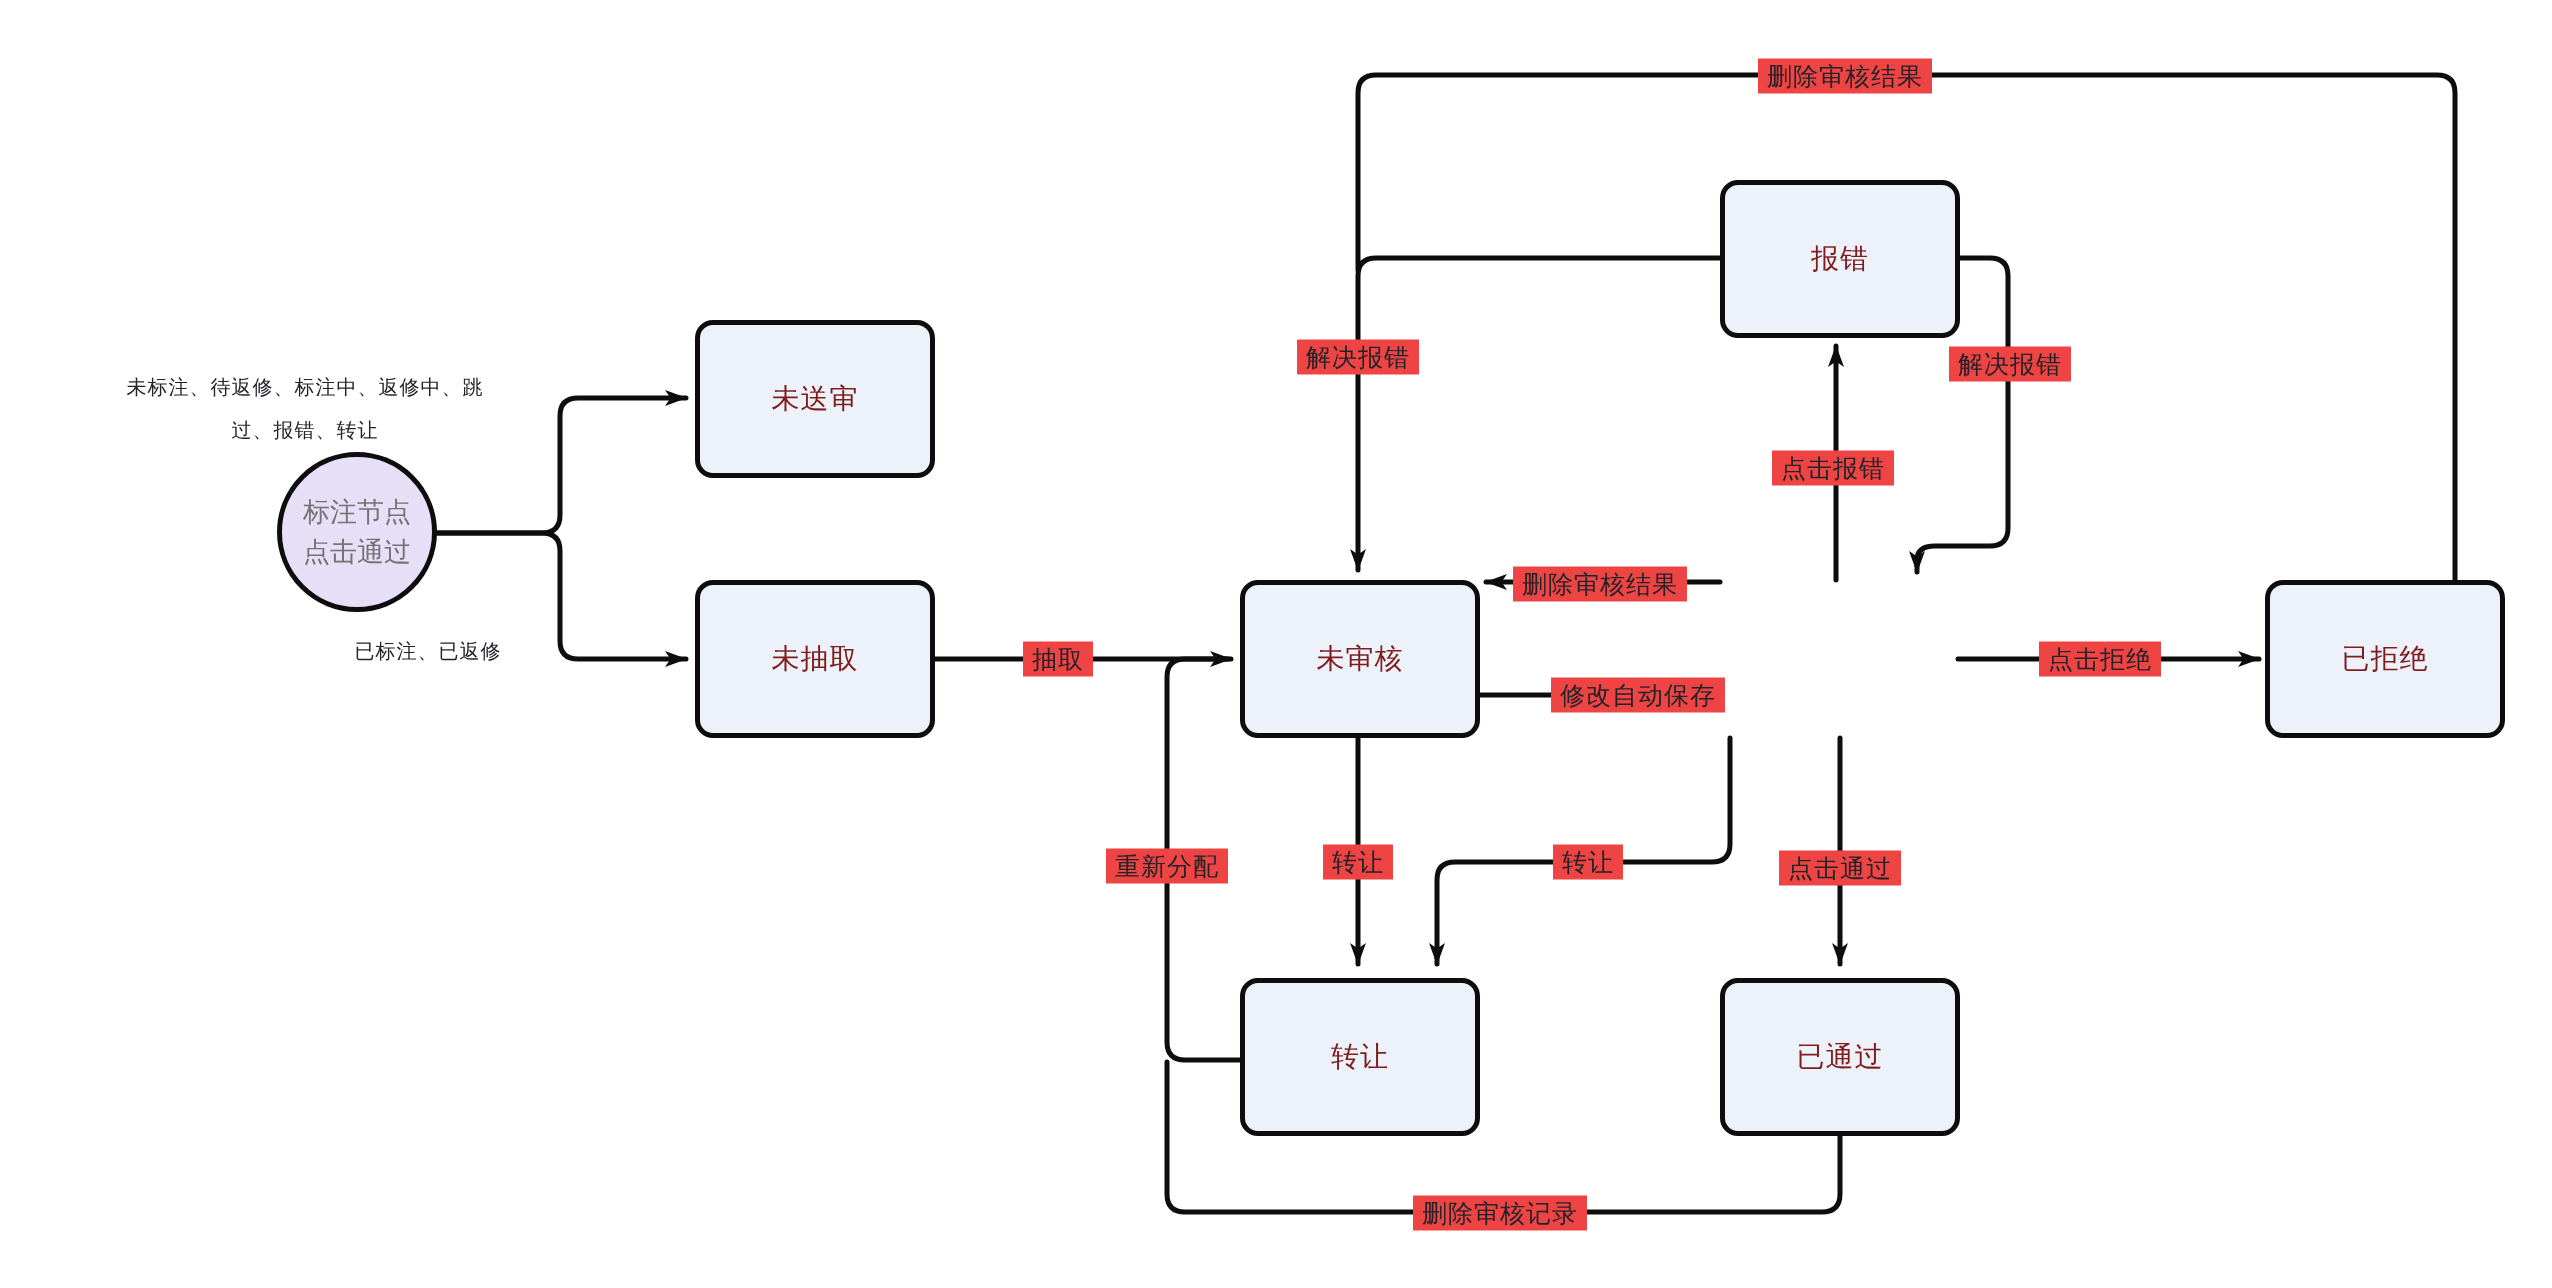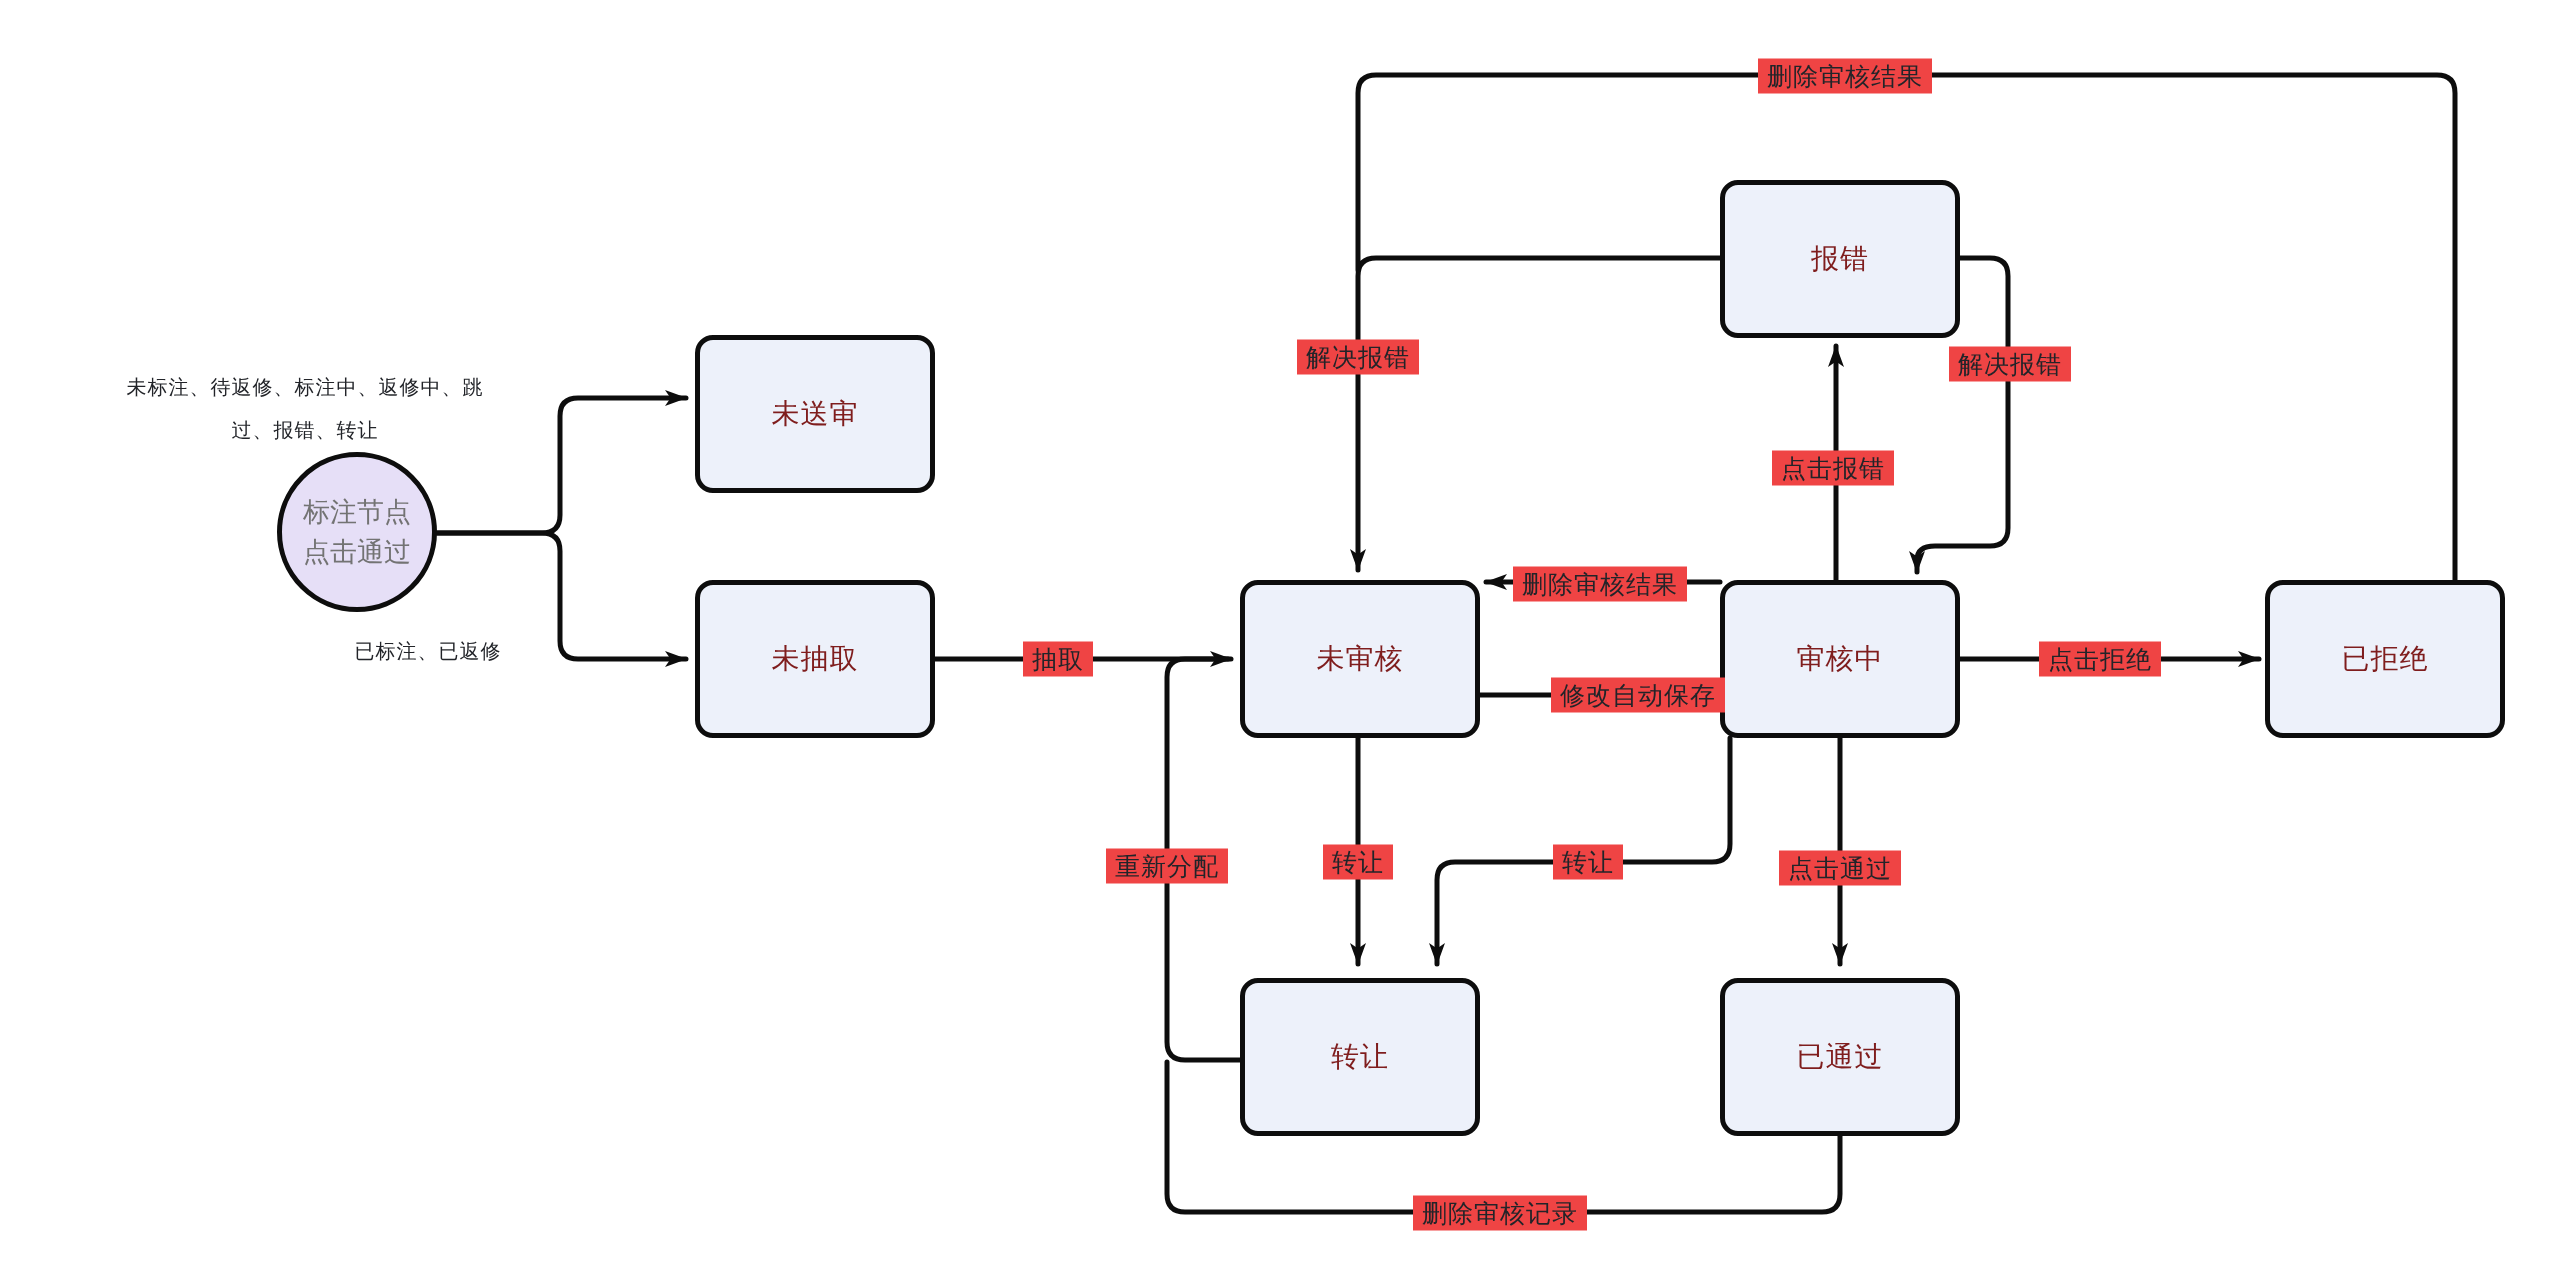--- a/index.html
+++ b/index.html
@@ -71,31 +71,28 @@
 
       <path d="M 1958 659 H 2259" marker-end="url(#arw)"></path>
     </g>
   </svg>
 
   <div class="start-ellipse" style="left:277px;top:452px;">
     <span>标注节点</span>
     <span>点击通过</span>
   </div>
 
-  <div class="node" style="left:695px;top:335px;">
+  <div class="node" style="left:695px;top:320px;">
     <span>未送审</span>
   </div>
   <div class="node" style="left:695px;top:580px;">
     <span>未抽取</span>
   </div>
   <div class="node" style="left:1240px;top:580px;">
     <span>未审核</span>
-  </div>
-  <div class="node" style="left:1720px;top:580px;">
-    <span>审核中</span>
   </div>
   <div class="node" style="left:1720px;top:180px;">
     <span>报错</span>
   </div>
   <div class="node" style="left:2265px;top:580px;">
     <span>已拒绝</span>
   </div>
   <div class="node" style="left:1240px;top:978px;">
     <span>转让</span>
   </div>

